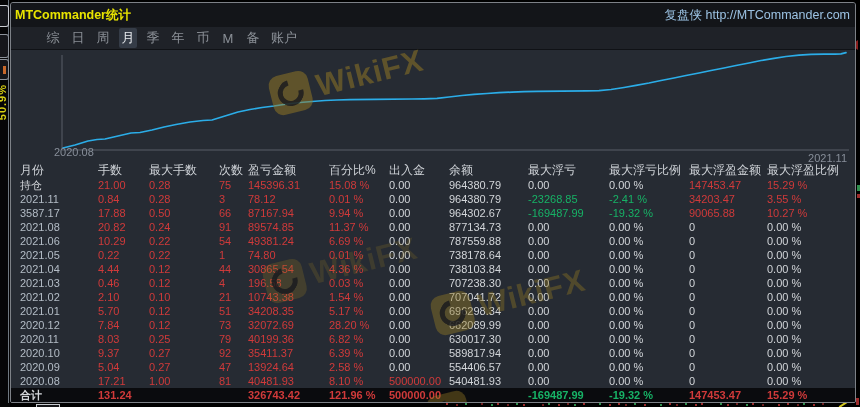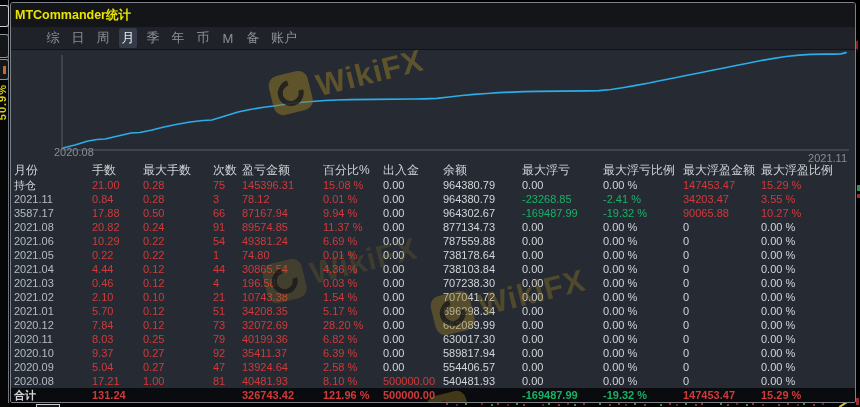--- a/index.html
+++ b/index.html
@@ -44,21 +44,21 @@
   .chart{position:relative;height:114px;background:#262b33;border-top:1px solid #101216;box-sizing:border-box;}
   .chart svg{position:absolute;left:0;top:0;}
   .axis-label{position:absolute;color:#878e99;font-size:11px;}
   .axis-label.start{left:43px;top:96px;}
   .axis-label.end{right:8px;top:102px;}
 
   
   .stat-table{position:relative;height:239px;background:#262b33;font-size:11px;}
   .t-row,.t-head{display:grid;
      grid-template-columns:78px 51px 70px 29px 81px 60px 60px 79px 81px 80px 78px auto;
-     padding-left:3px;white-space:nowrap;overflow:hidden;}
+     padding-left:9px;white-space:nowrap;overflow:hidden;}
   .t-head{height:15px;line-height:15px;color:#ced2d7;font-size:12px;}
   .t-row{height:14px;line-height:14px;}
   .t-row.total{height:30px;background:#0a0b0e;font-weight:bold;}
   .c-w{color:#d2d5d9;} .c-r{color:#d03a3a;} .c-g{color:#17b266;} .c-m{color:#b3bcc6;}
 
   
   .wm{position:absolute;display:flex;align-items:center;gap:7px;transform:rotate(-14deg);
       pointer-events:none;font-weight:bold;font-size:31px;letter-spacing:1px;}
   .wm-logo{position:relative;width:40px;height:40px;border-radius:10px;flex:0 0 auto;}
   .wm-logo::after{content:"";position:absolute;inset:7px;border-radius:50%;
@@ -130,20 +130,21 @@
       <div class="candle-mark" style="left: 803px; top: 403px; height: 2px; background: rgb(47, 143, 77);"></div>
       <div class="candle-mark" style="left: 812.5px; top: 404px; height: 2px; background: rgb(158, 43, 43);"></div>
       <div class="candle-mark" style="left: 822px; top: 403px; height: 2px; background: rgb(111, 29, 29);"></div>
     </div>
 </div>
 
 <div class="win">
 
   <div class="titlebar">
     <span class="title">MTCommander统计</span>
+    <span class="brand">复盘侠 http://MTCommander.com</span>
   </div>
 
   <div class="menubar">
       <div class="menu-item">综</div>
       <div class="menu-item">日</div>
       <div class="menu-item">周</div>
       <div class="menu-item active">月</div>
       <div class="menu-item">季</div>
       <div class="menu-item">年</div>
       <div class="menu-item">币</div>

